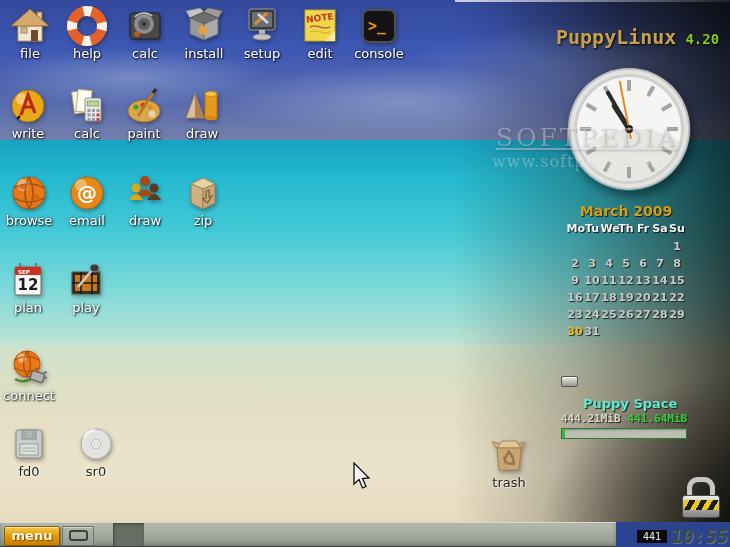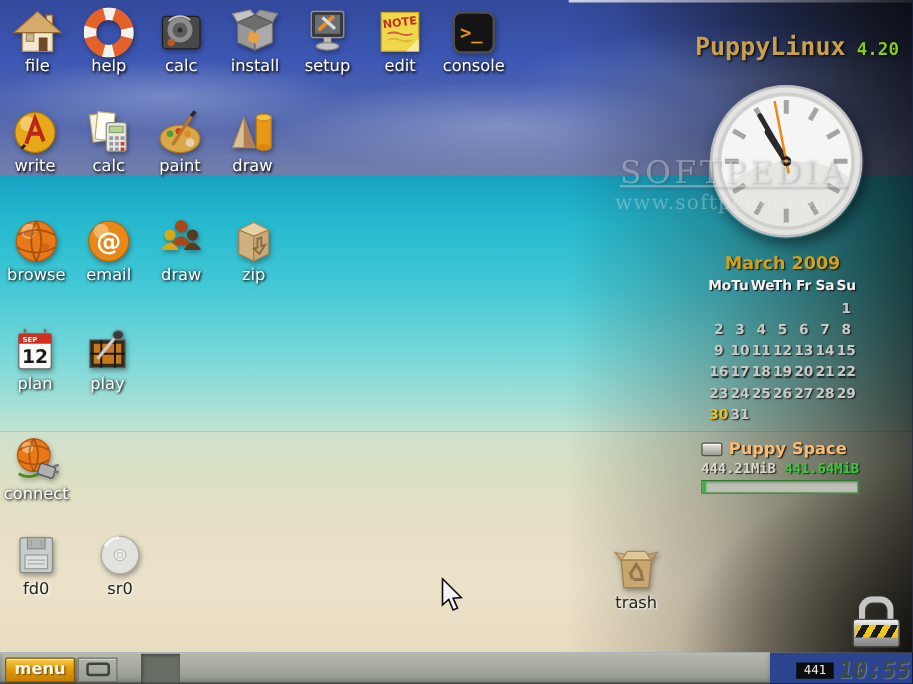--- a/index.html
+++ b/index.html
@@ -48,21 +48,21 @@
   .cal-days span{font-size:11px;font-weight:bold;color:#f2f2f2;text-align:center;
     text-shadow:1px 1px 1px #111;height:16px;}
   .cal-grid span{font-size:11px;font-weight:bold;color:#c6cac6;text-align:center;
     text-shadow:1px 1px 1px #222;height:17px;line-height:17px;}
   .cal-grid span.today{color:#e8c018;}
   
   .gauge{position:absolute;left:561px;top:352px;width:132px;z-index:5;}
   .gauge .hd{display:flex;align-items:center;gap:5px;}
   .disk-ic{width:15px;height:9px;border-radius:2px;background:linear-gradient(180deg,#e8e8e0,#9a9a90);
     border:1px solid #55554d;box-shadow:inset 0 1px 0 #fff;}
-  .gauge .ttl{font-size:13px;font-weight:bold;color:#fdba74;text-shadow:1px 1px 1px #1a1a10;}
+  .gauge .ttl{font-size:13px;font-weight:bold;color:#5eead4;text-shadow:1px 1px 1px #1a1a10;margin-top:44px;}
   .gauge .nums{margin-top:1px;font-family:"DejaVu Sans Mono","Liberation Mono",monospace;
     font-size:11px;font-weight:bold;white-space:nowrap;}
   .gauge .used{color:#d8d8cc;text-shadow:1px 1px 1px #222;}
   .gauge .free{color:#3ec83e;text-shadow:1px 1px 1px #143014;margin-left:7px;}
   .bar{margin-top:3px;width:124px;height:9px;border:1px solid #2e7c2e;background:#bcc0b4;
     box-shadow:inset 1px 1px 2px rgba(0,0,0,.3);}
   .bar .fill{height:100%;width:3px;background:#3ab83a;}
   
   .lock{position:absolute;left:682px;top:477px;width:38px;height:40px;z-index:6;}
   .shackle{width:18px;height:15px;border:5px solid #c6c6c6;border-bottom:none;

